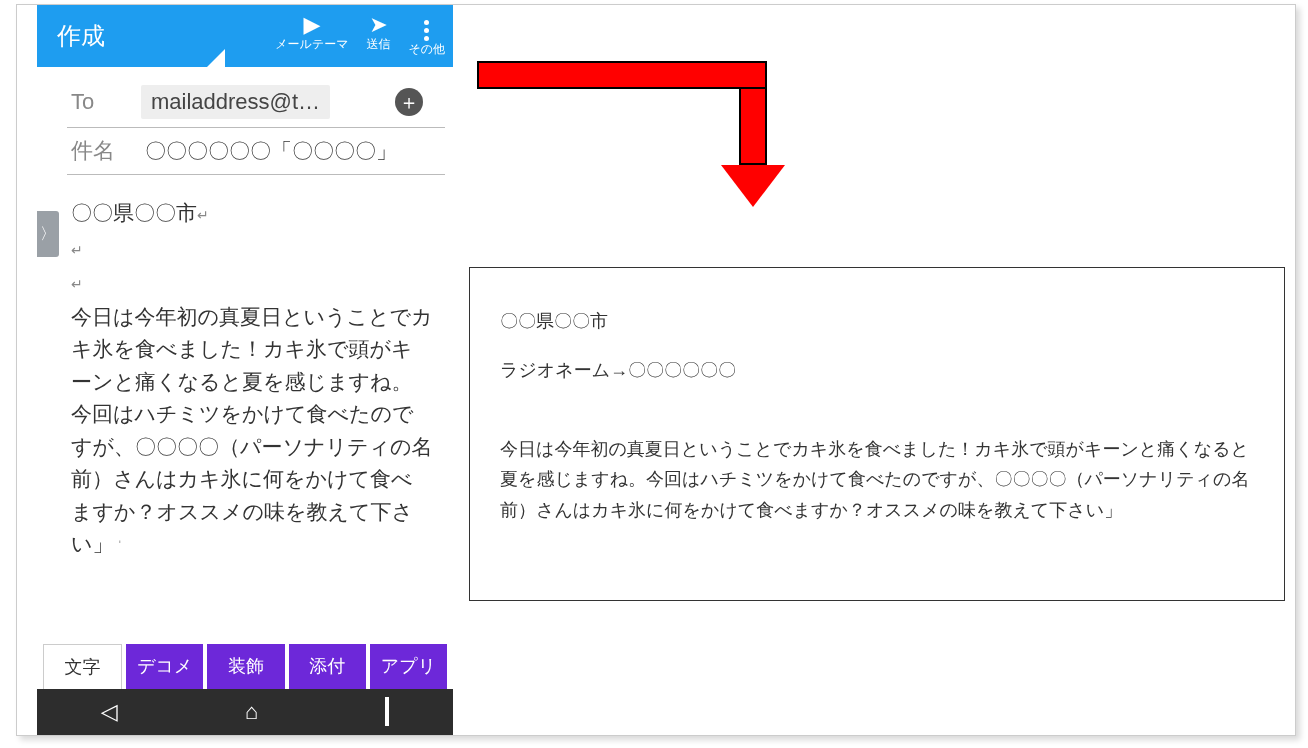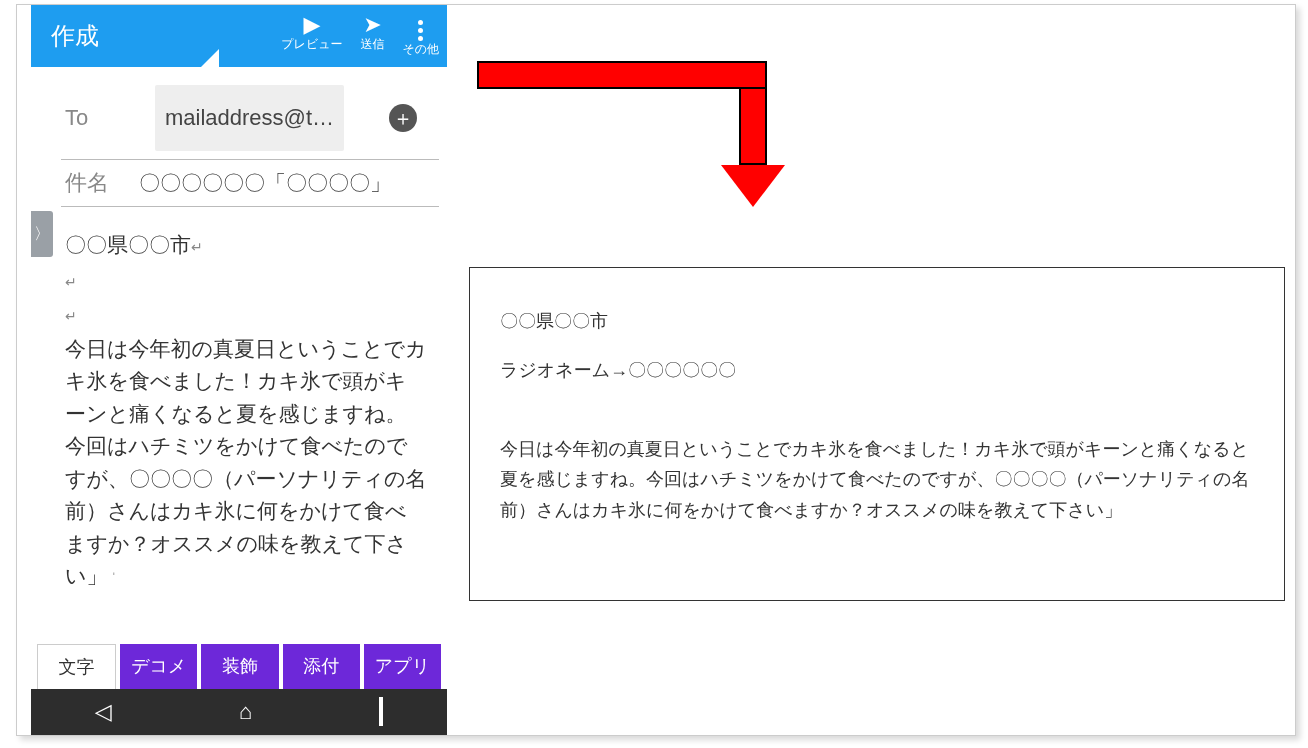--- a/index.html
+++ b/index.html
@@ -16,21 +16,21 @@
     top: 4px;
     width: 1280px;
     height: 732px;
     border: 1px solid #ccc;
     box-shadow: 4px 4px 6px rgba(0,0,0,0.15);
     background: #fff;
   }
   
   .phone {
     position: absolute;
-    left: 14px;
+    left: 20px;
     top: 0;
     width: 416px;
     height: 730px;
     background: #fff;
     display: flex;
     flex-direction: column;
     overflow: hidden;
   }
   .titlebar {
     background: #1e9df0;
@@ -56,28 +56,27 @@
   .tact { display: flex; flex-direction: column; align-items: center; font-size: 12px; color: #fff; }
   .tact .ico { font-size: 22px; line-height: 22px; }
   .dots { display:flex; flex-direction:column; gap:3px; padding-top:6px;}
   .dots span { width:5px; height:5px; background:#fff; border-radius:50%; }
   
   .fields { padding: 10px 8px 4px 30px; }
   .row { display: flex; align-items: center; border-bottom: 1px solid #bbb; padding: 8px 4px; gap: 18px; }
   .lab { color: #888; font-size: 22px; min-width: 52px; }
   .chip {
     background: #eee;
-    padding: 20px 10px;
+    padding: 4px 10px;
     font-size: 22px;
     color: #444;
     border-radius: 2px;
     max-width: 210px;
     overflow: hidden;
     white-space: nowrap;
-    margin-left: 20px;
   }
   .plus {
     width: 28px; height: 28px; border-radius: 50%;
     background: #555; color: #fff; display:flex; align-items:center; justify-content:center;
     font-size: 20px; margin-left: auto; margin-right: 18px;
   }
   .subj { font-size: 21px; color: #333; padding-left:4px;}
   .body-area {
     flex: 1;
     position: relative;
@@ -160,21 +159,21 @@
 
 <div class="outer">
 
   <div class="phone">
 
     <div class="titlebar">
       <span class="title">作成</span>
       <div class="title-actions">
         <div class="tact">
           <span class="ico">▶</span>
-          <span>プレビュー</span>
+          <span>メールテーマ</span>
         </div>
         <div class="tact">
           <span class="ico">➤</span>
           <span>送信</span>
         </div>
         <div class="tact">
           <div class="dots">
               <span></span>
               <span></span>
               <span></span>

